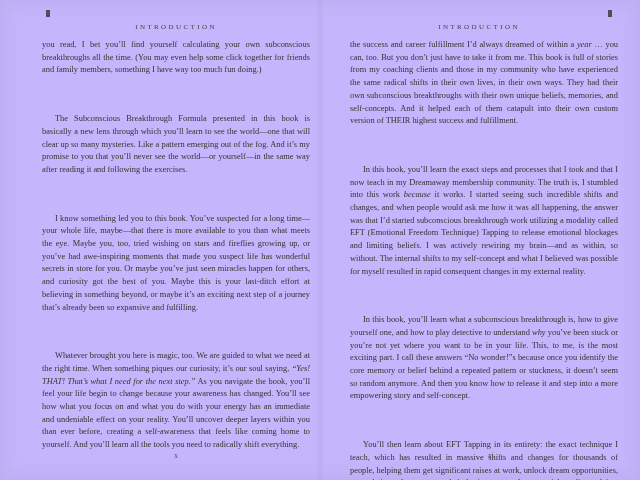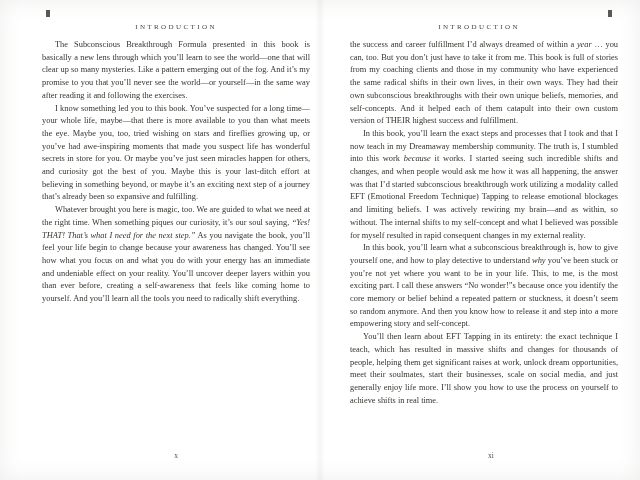--- a/index.html
+++ b/index.html
@@ -5,21 +5,21 @@
   html, body { margin: 0; padding: 0; }
   body {
     width: 640px; height: 480px;
     background: #e9e9e6;
     font-family: "Liberation Serif", serif;
     overflow: hidden;
   }
   .canvas {
     position: relative;
     width: 640px; height: 480px;
-    background: #ffffff;
+    background: #c4b5fd;
     box-shadow: inset 0 0 22px rgba(90,85,75,0.10);
   }
   .page {
     position: absolute; top: 0; height: 480px; width: 320px;
   }
   .page-left  { left: 0; }
   .page-right { left: 320px; }
   .spine {
     position: absolute; left: 315px; top: 0; width: 10px; height: 480px;
     background: linear-gradient(90deg, rgba(60,55,45,0) 0%, rgba(60,55,45,0.05) 50%, rgba(60,55,45,0) 100%);
@@ -39,40 +39,41 @@
   .page-left  .running-head { left: 42px;  width: 268px; }
   .page-right .running-head { left: 25px;  width: 268px; }
   .body-text {
     position: absolute; top: 39px; width: 268px;
     font-size: 8.4px; line-height: 12.7px; color: #36332e;
     text-align: justify;
   }
   .page-left  .body-text { left: 42px; }
   .page-right .body-text { left: 30px; }
   .para { margin: 0; }
-  .para.indent { text-indent: 13px; }
+  .para.indent { text-indent: 13px; margin-top: 36px; }
   .para em { font-style: italic; }
   .folio {
     position: absolute; bottom: 20px; text-align: center;
     font-size: 7.5px; color: #55524d;
   }
   .page-left  .folio { left: 42px; width: 268px; }
   .page-right .folio { left: 37px; width: 268px; }
 </style>
 </head>
 <body>
 
 <div class="canvas">
 
   <div class="corner-mark left"></div>
   <div class="corner-mark right"></div>
 
   <div class="page page-left">
     <div class="running-head">INTRODUCTION</div>
     <div class="body-text">
+        <p class="para"><span>you read, I bet you’ll find yourself calculating your own subconscious breakthroughs all the time. (You may even help some click together for friends and family members, something I have way too much fun doing.)</span></p>
         <p class="para indent"><span>The Subconscious Breakthrough Formula presented in this book is basically a new lens through which you’ll learn to see the world—one that will clear up so many mysteries. Like a pattern emerging out of the fog. And it’s my promise to you that you’ll never see the world—or yourself—in the same way after reading it and following the exercises.</span></p>
         <p class="para indent"><span>I know something led you to this book. You’ve suspected for a long time—your whole life, maybe—that there is more available to you than what meets the eye. Maybe you, too, tried wishing on stars and fireflies growing up, or you’ve had awe-inspiring moments that made you suspect life has wonderful secrets in store for you. Or maybe you’ve just seen miracles happen for others, and curiosity got the best of you. Maybe this is your last-ditch effort at believing in something beyond, or maybe it’s an exciting next step of a journey that’s already been so expansive and fulfilling.</span></p>
         <p class="para indent"><span>Whatever brought you here is magic, too. We are guided to what we need at the right time. When something piques our curiosity, it’s our soul saying, </span><em>“Yes! THAT! That’s what I need for the next step.”</em><span> As you navigate the book, you’ll feel your life begin to change because your awareness has changed. You’ll see how what you focus on and what you do with your energy has an immediate and undeniable effect on your reality. You’ll uncover deeper layers within you than ever before, creating a self-awareness that feels like coming home to yourself. And you’ll learn all the tools you need to radically shift everything.</span></p>
       </div>
     <div class="folio">x</div>
   </div>
 
   <div class="spine"></div>
 
   <div class="page page-right">

